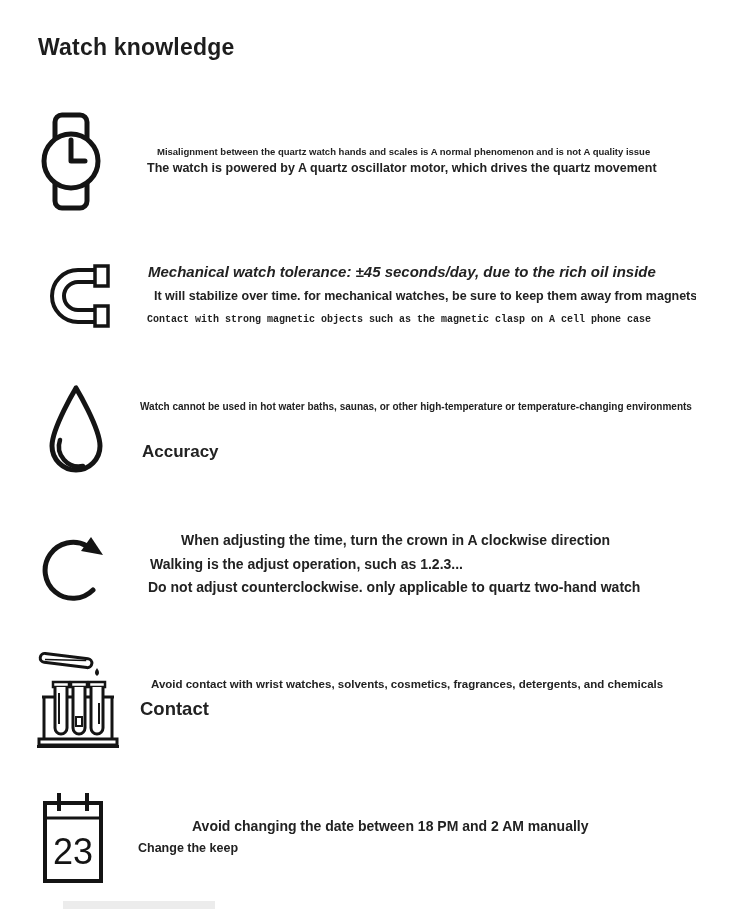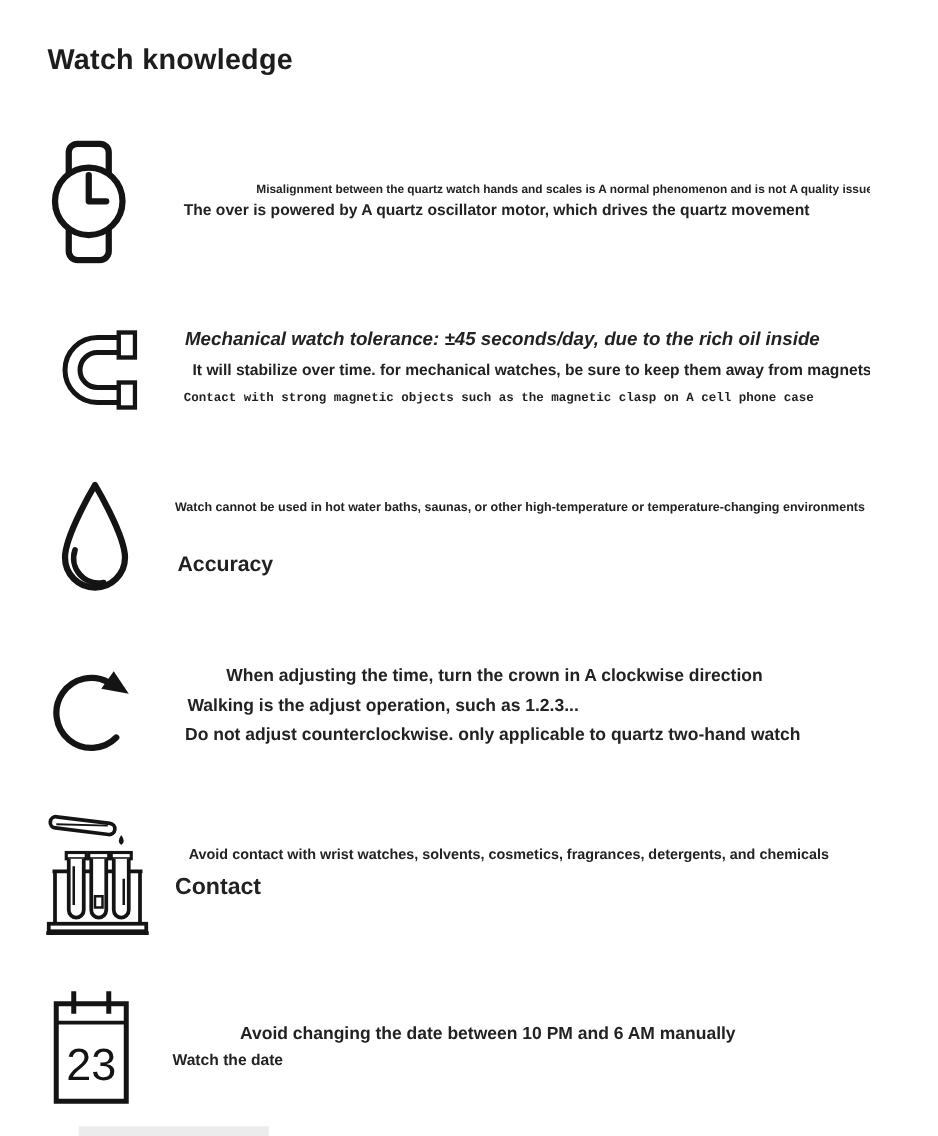--- a/index.html
+++ b/index.html
@@ -3,21 +3,21 @@
 <meta charset="utf-8">
 <style>
   html,body{margin:0;padding:0;background:#fff;}
   .canvas{
     position:relative;width:696px;height:909px;background:#ffffff;overflow:hidden;
     font-family:"Liberation Sans",sans-serif;color:#1d1d1d;
   }
   .page-title{position:absolute;left:38px;top:34px;font-size:23px;font-weight:700;letter-spacing:.2px;}
   .ln{position:absolute;white-space:nowrap;font-weight:700;color:#222;}
   
-  .s1l1{left:157px;top:146px;font-size:9.5px;margin-left:48px;}
+  .s1l1{left:157px;top:146px;font-size:9.5px;}
   .s1l2{left:147px;top:161px;font-size:12.5px;}
   
   .s2l1{left:148px;top:263px;font-size:15px;font-style:italic;}
   .s2l2{left:154px;top:289px;font-size:12.5px;}
   .s2l3{left:147px;top:314px;font-size:10px;font-family:Liberation Mono, monospace;}
   
   .s3l1{left:140px;top:401px;font-size:10px;}
   .s3l2{left:152px;top:423px;font-size:11.5px;}
   .s3l3{left:142px;top:442px;font-size:17px;text-align:right;}
   
@@ -52,21 +52,21 @@
   <div class="icon icon-watch">
     <svg viewBox="0 0 62 99" xmlns="http://www.w3.org/2000/svg">
       <g stroke="#141414" fill="#fff">
         <rect x="15" y="3" width="32" height="93" rx="7" stroke-width="5"></rect>
         <circle cx="31" cy="49" r="27" stroke-width="5"></circle>
         <path d="M31,28 L31,49 L45,49" fill="none" stroke-width="5" stroke-linecap="round" stroke-linejoin="round"></path>
       </g>
     </svg>
   </div>
   <div class="ln s1l1">Misalignment between the quartz watch hands and scales is A normal phenomenon and is not A quality issue</div>
-  <div class="ln s1l2">The over is powered by A quartz oscillator motor, which drives the quartz movement</div>
+  <div class="ln s1l2">The watch is powered by A quartz oscillator motor, which drives the quartz movement</div>
 
   <div class="icon icon-magnet">
     <svg viewBox="0 0 66 64" xmlns="http://www.w3.org/2000/svg">
       <path d="M58,6 L34,6 A26,26 0 0 0 34,58 L58,58 L58,46 L34,46 A14,14 0 0 1 34,18 L58,18 Z" fill="none" stroke="#141414" stroke-width="4" stroke-linejoin="round"></path>
       <rect x="51" y="2" width="13" height="20" fill="#fff" stroke="#141414" stroke-width="3.5"></rect>
       <rect x="51" y="42" width="13" height="20" fill="#fff" stroke="#141414" stroke-width="3.5"></rect>
     </svg>
   </div>
   <div class="ln s2l1">Mechanical watch tolerance: ±45 seconds/day, due to the rich oil inside</div>
   <div class="ln s2l2">It will stabilize over time. for mechanical watches, be sure to keep them away from magnets</div>
@@ -123,18 +123,18 @@
     <svg viewBox="0 0 62 93" xmlns="http://www.w3.org/2000/svg">
       <g stroke="#141414" fill="#fff">
         <rect x="3" y="12" width="56" height="78" stroke-width="4"></rect>
         <line x1="3" y1="27" x2="59" y2="27" stroke-width="3"></line>
         <line x1="17" y1="2" x2="17" y2="20" stroke-width="4"></line>
         <line x1="45" y1="2" x2="45" y2="20" stroke-width="4"></line>
       </g>
       <text x="31" y="73" text-anchor="middle" font-size="36" fill="#141414" font-family="Liberation Sans, sans-serif">23</text>
     </svg>
   </div>
-  <div class="ln s6l1">Avoid changing the date between 10 PM and 6 AM manually</div>
-  <div class="ln s6l2">Watch the date</div>
+  <div class="ln s6l1">Avoid changing the date between 18 PM and 2 AM manually</div>
+  <div class="ln s6l2">Change the keep</div>
 
   <div class="bottom-bar"></div>
 
 </div>
 
 </body></html>

